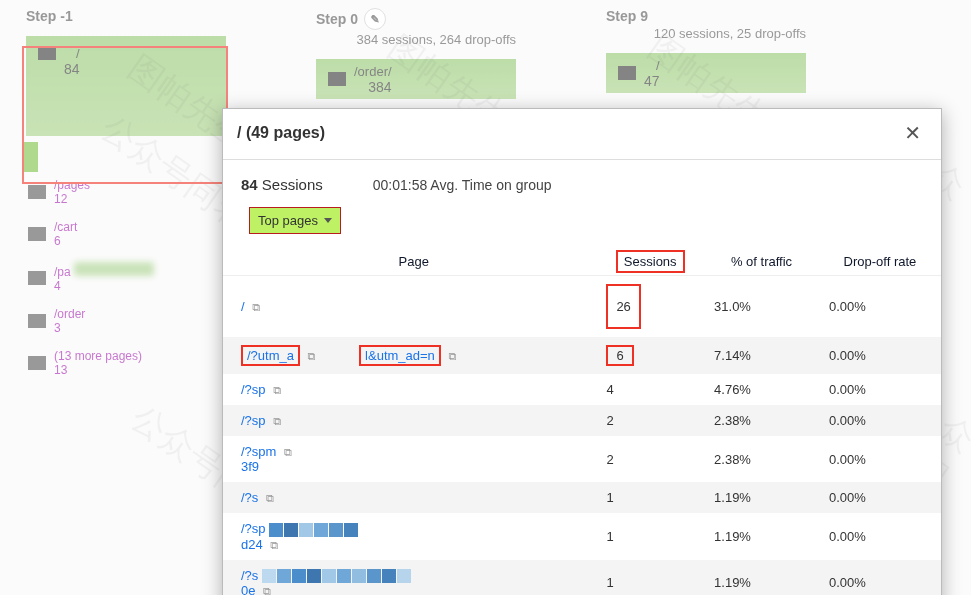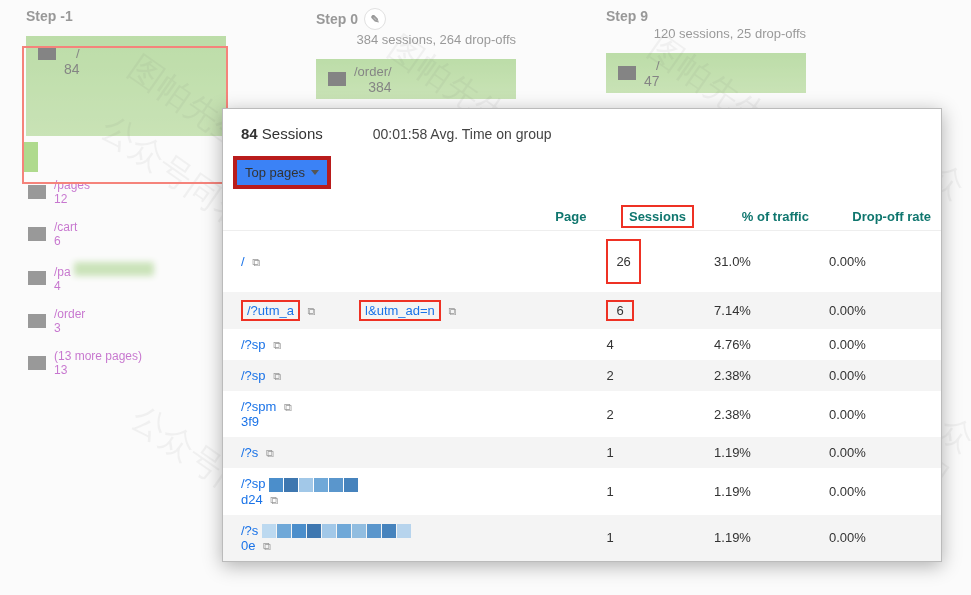--- a/index.html
+++ b/index.html
@@ -35,25 +35,25 @@
   .modal { position: absolute; left: 222px; top: 108px; width: 720px; background: #fff; border: 1px solid #bbb; box-shadow: 0 4px 18px rgba(0,0,0,0.3); z-index: 10; }
   .modal-head { display: flex; justify-content: space-between; align-items: center; padding: 10px 14px 12px; border-bottom: 1px solid #ddd; }
   .modal-title { font-size: 16px; font-weight: bold; color: #333; }
   .close { font-size: 20px; color: #555; cursor: pointer; padding: 2px 6px; }
   
   .summary { display: flex; align-items: center; padding: 16px 18px 14px; gap: 50px; }
   .summary .sess { font-size: 15px; }
   .summary .sess b { font-weight: bold; }
   .summary .avg { font-size: 14px; color: #444; }
   
-  .dropdown { margin: 0 10px 12px; display: inline-flex; align-items: center; gap: 6px; border: 4px solid #b91c1c; padding: 5px 8px; font-size: 13px; cursor: pointer; background:#3b82f6;}
+  .dropdown { margin: 0 26px 12px; display: inline-flex; align-items: center; gap: 6px; border: 1px solid #b91c1c; padding: 5px 8px; font-size: 13px; cursor: pointer; background:#bef264;}
   .caret { width: 0; height: 0; border-left: 4px solid transparent; border-right: 4px solid transparent; border-top: 5px solid #555; }
   
   table { width: 100%; border-collapse: collapse; }
-  th { text-align: right; padding: 8px 10px 6px; font-size: 13px; font-weight: bold; color: #0f766e; border-bottom: 1px solid #eee;}
+  th { text-align: center; padding: 8px 10px 6px; font-size: 13px; font-weight: normal; color: #0f172a; border-bottom: 1px solid #eee;}
   th.page-col { padding-left: 18px; }
   td { padding: 8px 10px; font-size: 13px; color: #333; vertical-align: middle; }
   td.page-cell { padding-left: 18px; }
   tr.odd { background: #fff; }
   tr.even { background: #f4f4f4; }
   .page-link { color: #1a73e8; }
   .ext-icon { font-size: 11px; color: #999; margin-left: 4px; }
   
   .pix-bar { display: inline-flex; gap: 1px; height: 14px; vertical-align: middle; }
   .pix { width: 14px; height: 14px; }
@@ -147,20 +147,24 @@
       <div>
         <div class="lbl">(13 more pages)</div>
         <div class="lbl">13</div>
       </div>
     </div>
 </div>
 
 <div class="backdrop"></div>
 
 <div class="modal">
+  <div class="modal-head">
+    <div class="modal-title">/ (49 pages)</div>
+    <div class="close">✕</div>
+  </div>
   <div class="summary">
     <div class="sess"><b>84</b> <span>Sessions</span></div>
     <div class="avg">00:01:58 Avg. Time on group</div>
   </div>
   <div class="dropdown">
     <span>Top pages</span>
     <span class="caret"></span>
   </div>
   <table>
     <thead>

